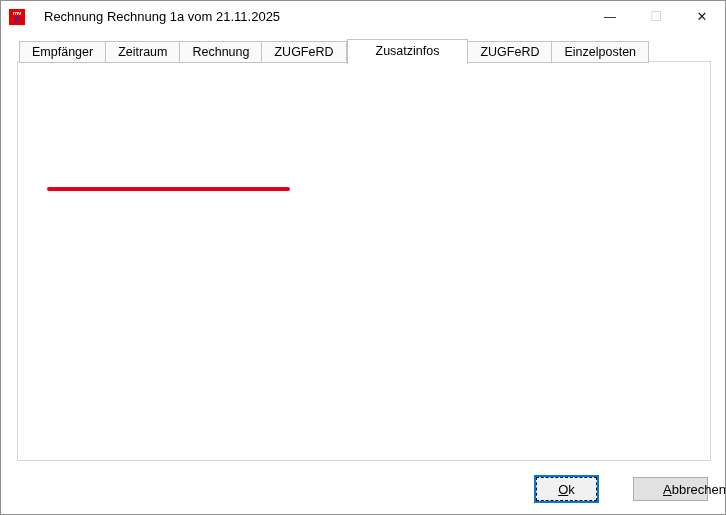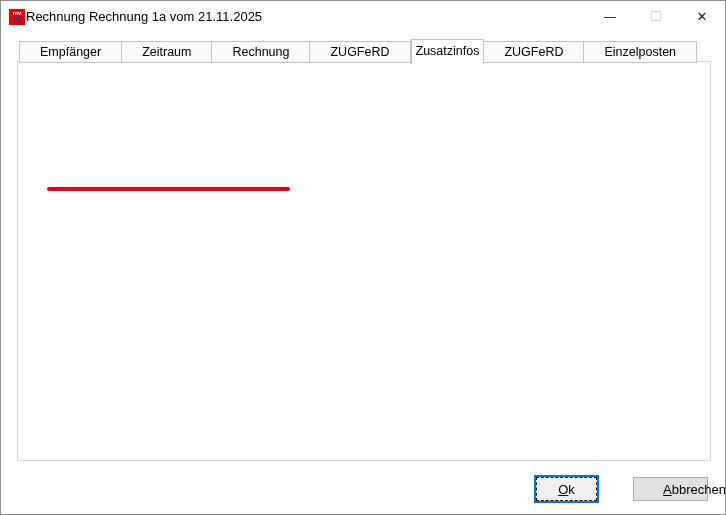--- a/index.html
+++ b/index.html
@@ -24,21 +24,21 @@
     width: 16px; height: 16px;
     margin-left: 8px;
     background: #e30000;
     display: flex; flex-direction: column; align-items: center; justify-content: center;
     line-height: 1;
     flex: 0 0 auto;
   }
   .app-icon .ic-top { font-size: 6px; color: #ffffff; font-weight: bold; letter-spacing: 0; }
   .app-icon .ic-bottom { font-size: 9px; color: #2a2ad4; font-weight: bold; margin-top: -1px; }
   .title-text {
-    margin-left: 1px;
+    margin-left: 19px;
     font-size: 13px; color: #000000;
     white-space: nowrap;
   }
   .win-controls {
     position: absolute; right: 0; top: 0; height: 31px;
     display: flex;
   }
   .win-btn {
     width: 46px; height: 31px;
     display: flex; align-items: center; justify-content: center;
@@ -48,35 +48,35 @@
   .win-btn.maximize { color: #cfcfcf; }
 
   
   .tab-bar {
     position: absolute; left: 18px; top: 38px;
     display: flex; align-items: flex-end;
     z-index: 3;
   }
   .tab {
     height: 22px; line-height: 20px;
-    padding: 0 20px;
+    padding: 0 12px;
     background: #fafafa;
     border: 1px solid #c3c3c3;
     border-left-width: 0;
     font-size: 12.5px; color: #000;
     white-space: nowrap;
   }
   .tab:first-child { border-left-width: 1px; }
   .tab.active {
     height: 25px; line-height: 23px;
     background: #ffffff;
     border: 1px solid #c3c3c3;
     border-bottom: none;
     margin-bottom: -1px;
-    padding: 0 4px;
+    padding: 0 28px;
     position: relative; z-index: 4;
   }
 
   
   .tab-panel {
     position: absolute; left: 16px; top: 60px;
     width: 694px; height: 400px;
     background: #ffffff;
     border: 1px solid #d6d6d6;
     z-index: 1;

